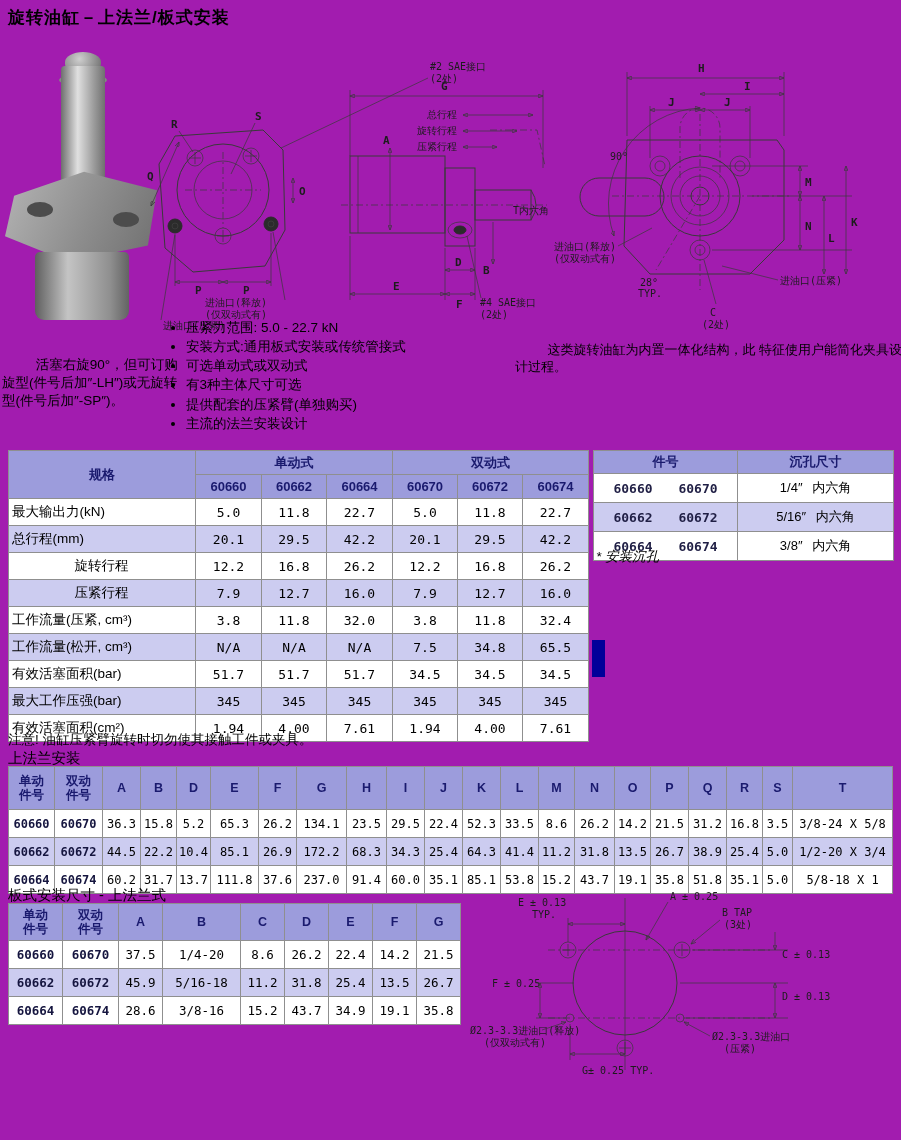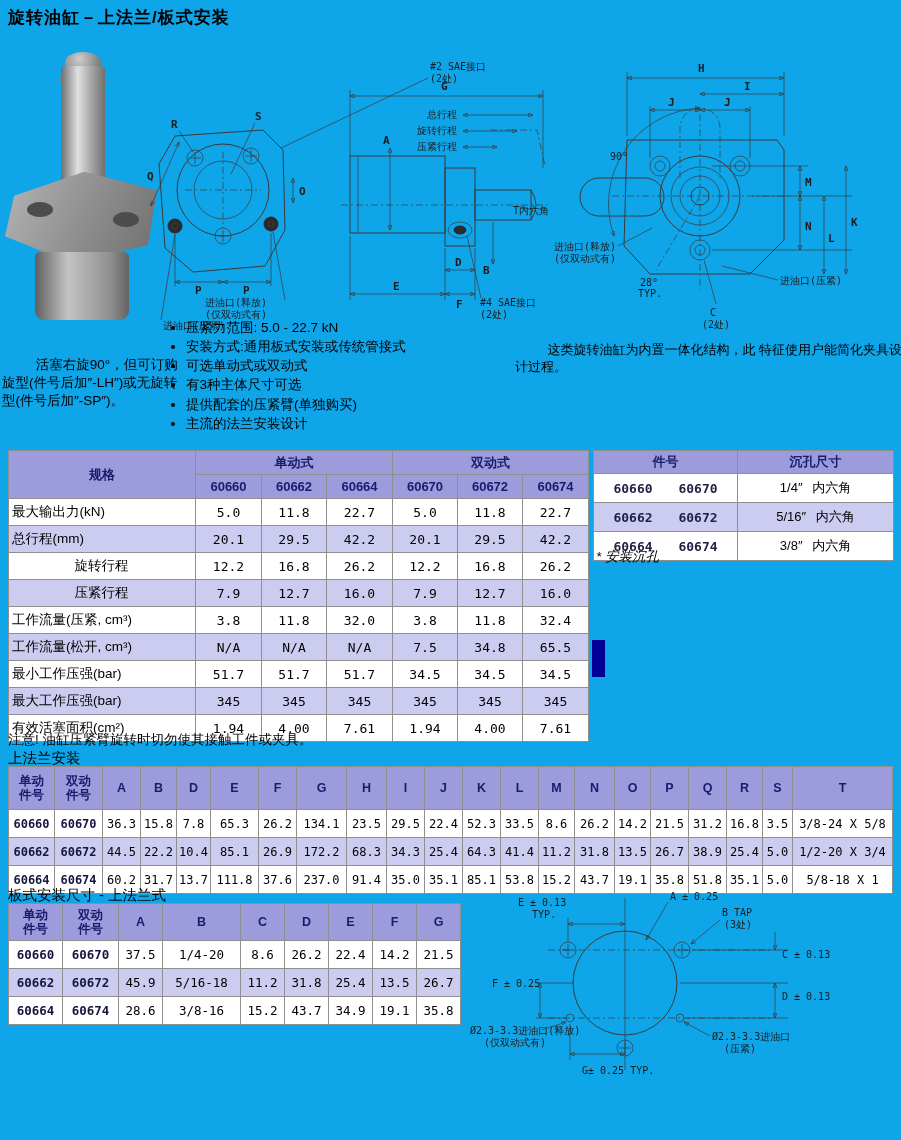--- a/index.html
+++ b/index.html
@@ -1,16 +1,16 @@
 <!DOCTYPE html>
 <html><head>
 <meta charset="utf-8">
 <style>
   html,body{margin:0;padding:0;background:#fff;}
-  #page{position:relative;width:901px;height:1140px;background:#0ea5e9;overflow:hidden;
+  #page{position:relative;width:901px;height:1140px;background:#a21caf;overflow:hidden;
         font-family:"Liberation Sans",sans-serif;color:#000;}
   .abs{position:absolute;}
 
   
   .doc-title{left:8px;top:6px;font-size:17px;font-weight:bold;letter-spacing:1px;}
   .note-line{left:8px;top:731px;font-size:13.5px;}
   .sec-title{font-size:14.5px;font-weight:normal;}
   .left-note{left:2px;top:356px;width:178px;font-size:13.5px;line-height:1.35;text-indent:2.5em;}
   .right-notes{left:483px;top:342px;width:400px;font-size:13px;line-height:1.3;margin-left:32px;}
   .right-notes p{margin:0 0 22px 0;text-indent:2.5em;}
@@ -340,21 +340,21 @@
         <tr>
           <td>工作流量(松开, cm³)</td>
           <td>N/A</td>
           <td>N/A</td>
           <td>N/A</td>
           <td>7.5</td>
           <td>34.8</td>
           <td>65.5</td>
         </tr>
         <tr>
-          <td>最小工作压强(bar)</td>
+          <td>有效活塞面积(bar)</td>
           <td>51.7</td>
           <td>51.7</td>
           <td>51.7</td>
           <td>34.5</td>
           <td>34.5</td>
           <td>34.5</td>
         </tr>
         <tr>
           <td>最大工作压强(bar)</td>
           <td>345</td>
@@ -458,21 +458,21 @@
           <th>S</th>
           <th>T</th>
         </tr>
     </thead>
     <tbody>
         <tr>
           <td>60660</td>
           <td>60670</td>
           <td>36.3</td>
           <td>15.8</td>
-          <td>7.8</td>
+          <td>5.2</td>
           <td>65.3</td>
           <td>26.2</td>
           <td>134.1</td>
           <td>23.5</td>
           <td>29.5</td>
           <td>22.4</td>
           <td>52.3</td>
           <td>33.5</td>
           <td>8.6</td>
           <td>26.2</td>
@@ -509,21 +509,21 @@
         <tr>
           <td>60664</td>
           <td>60674</td>
           <td>60.2</td>
           <td>31.7</td>
           <td>13.7</td>
           <td>111.8</td>
           <td>37.6</td>
           <td>237.0</td>
           <td>91.4</td>
-          <td>35.0</td>
+          <td>60.0</td>
           <td>35.1</td>
           <td>85.1</td>
           <td>53.8</td>
           <td>15.2</td>
           <td>43.7</td>
           <td>19.1</td>
           <td>35.8</td>
           <td>51.8</td>
           <td>35.1</td>
           <td>5.0</td>

